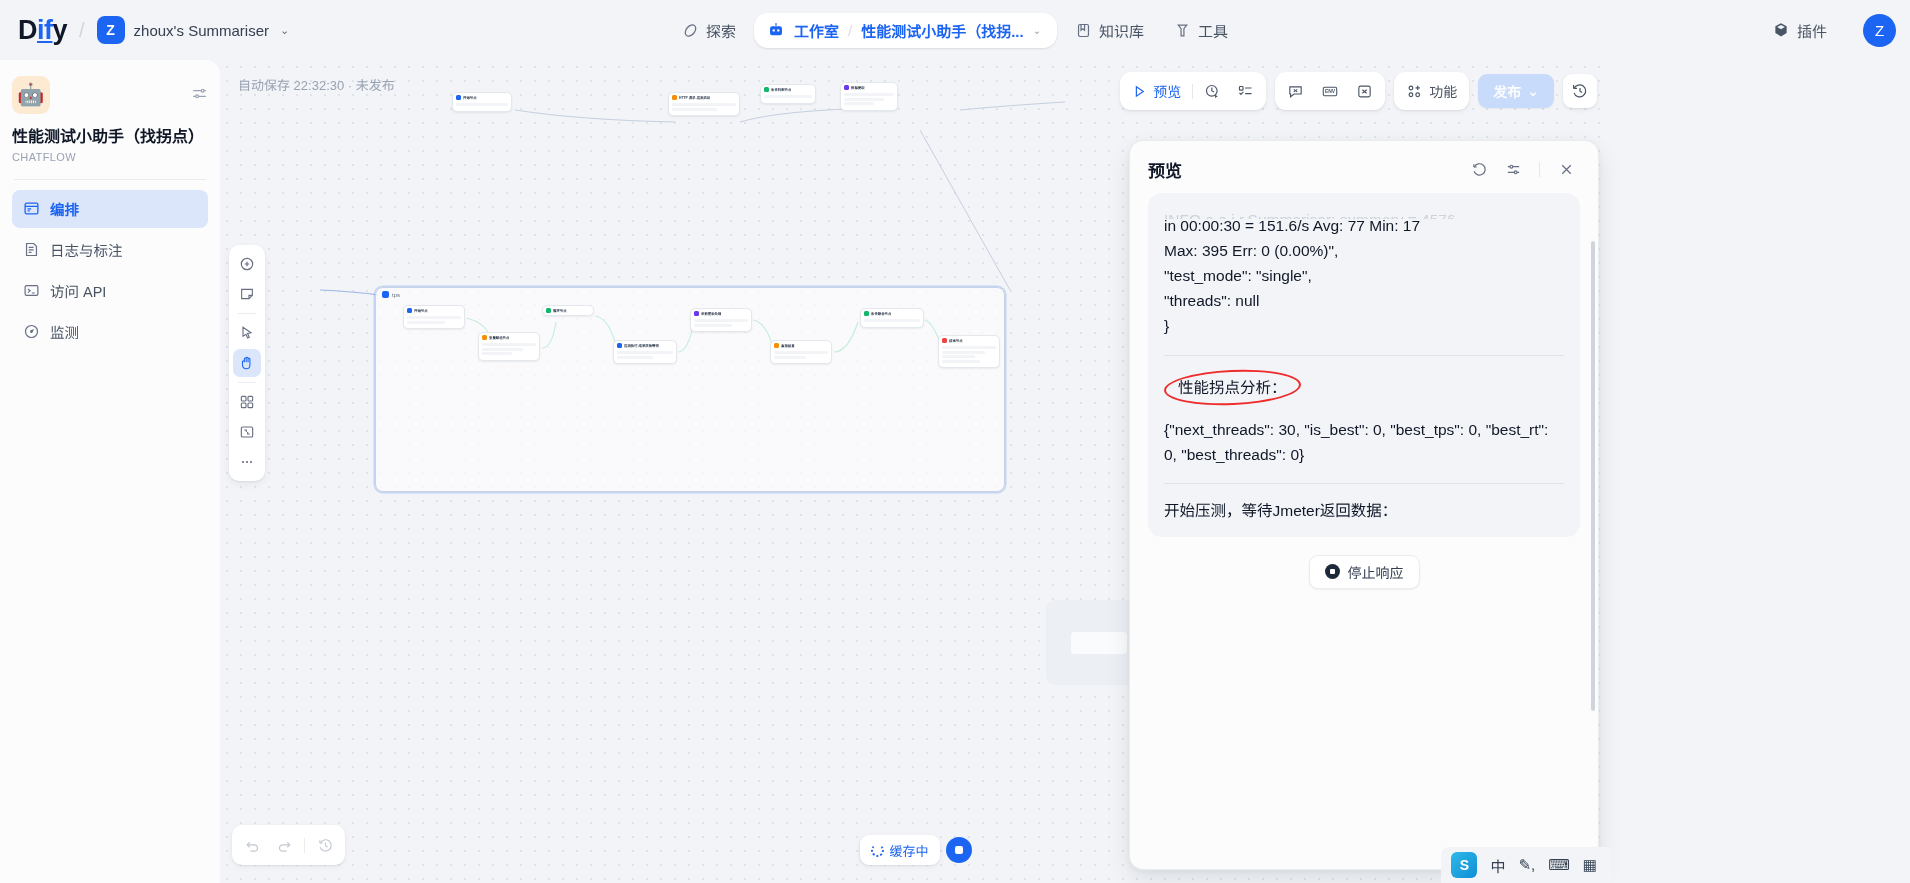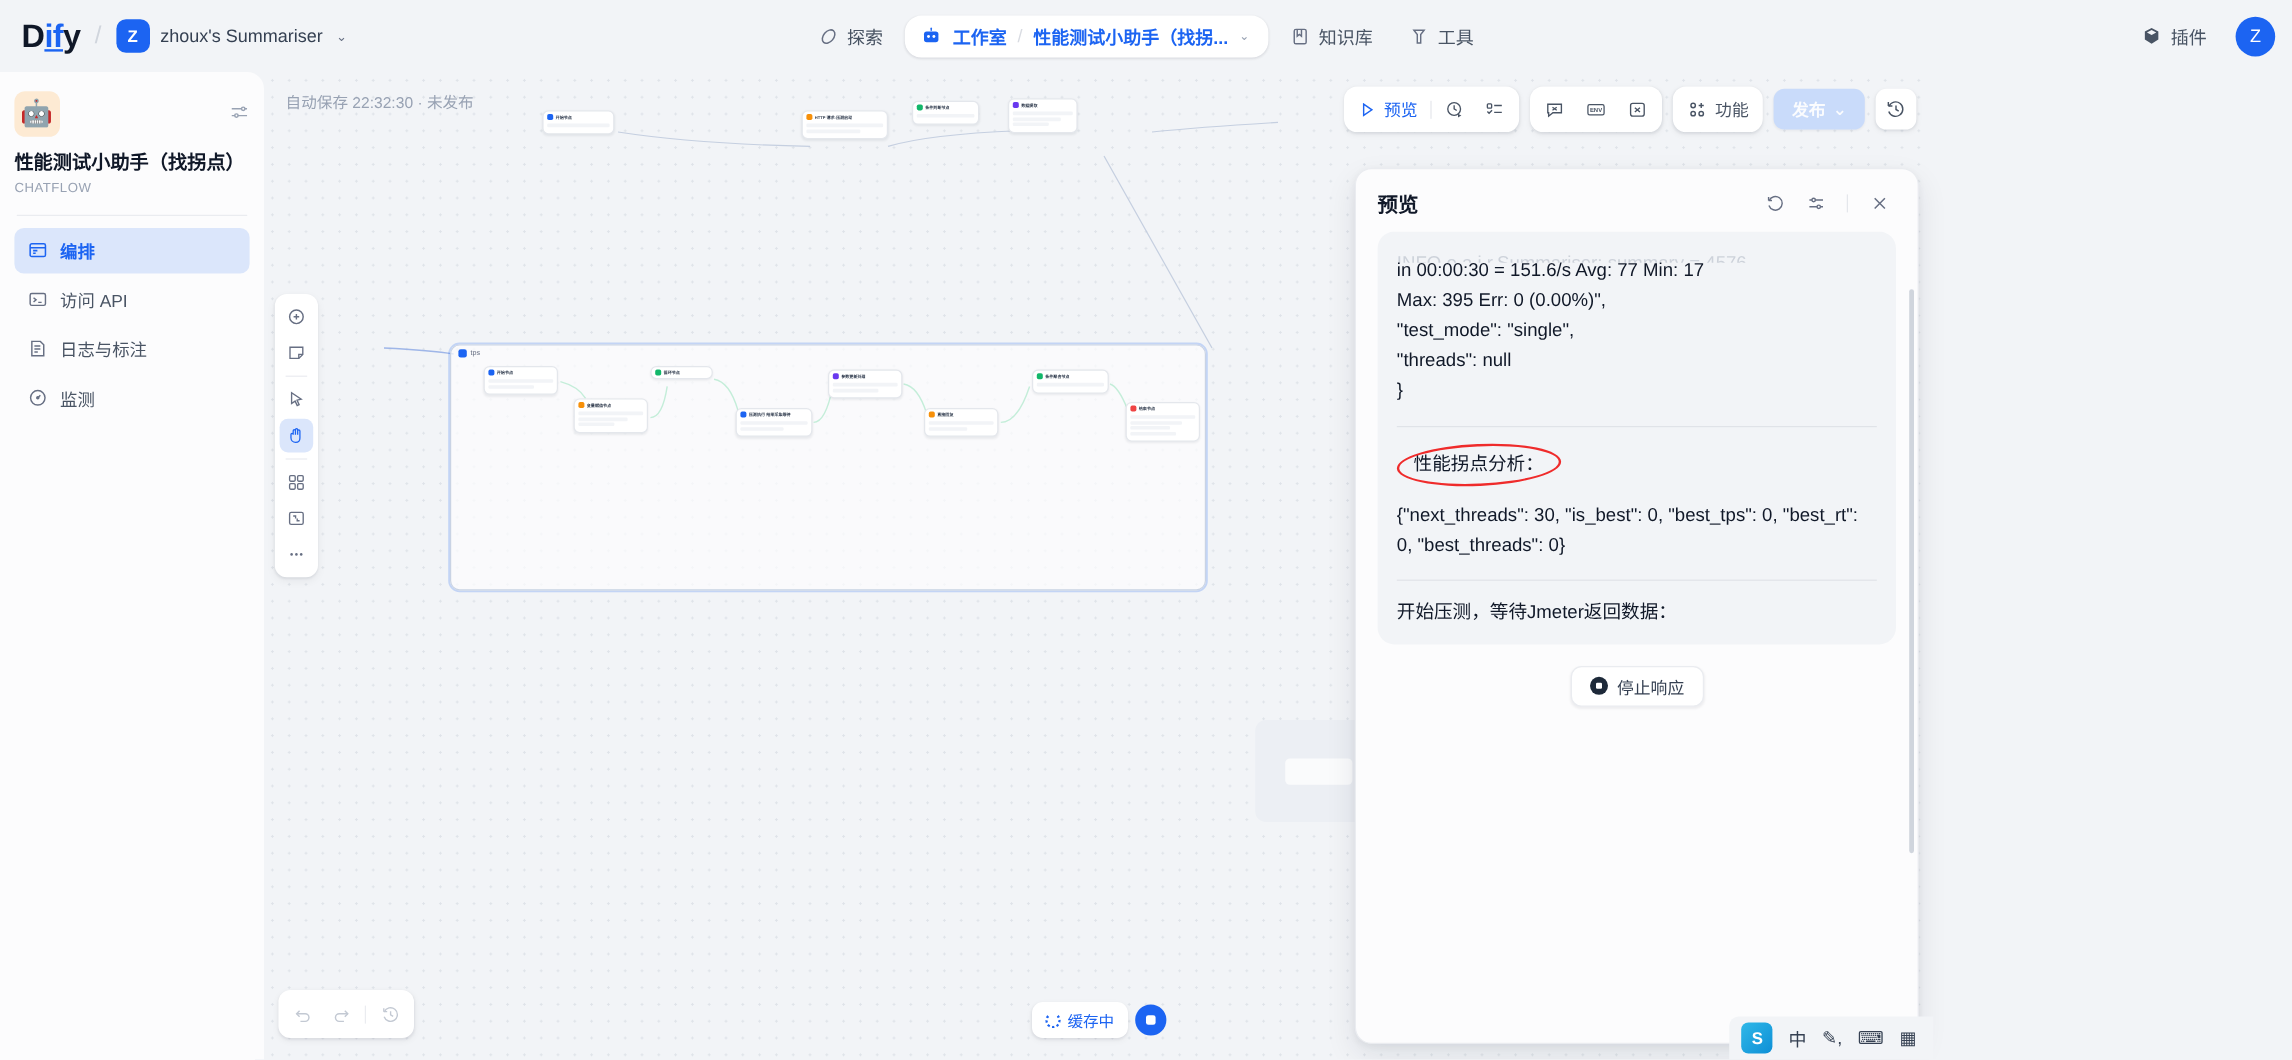--- a/index.html
+++ b/index.html
@@ -53,21 +53,21 @@
     cursor: pointer;
   }
   .nav-pill .ico { color: #1c64f2; width: 18px; height: 18px; display: flex; }
   .pill-label { font-size: 15px; font-weight: 700; color: #1c64f2; }
   .pill-sep { color: #d9dce2; font-size: 15px; font-weight: 400; }
   .pill-app { font-size: 15px; font-weight: 700; color: #1c64f2; max-width: 185px;
     overflow: hidden; white-space: nowrap; text-overflow: ellipsis; text-align: right; }
   .pill-caret { color: #98a2b3; font-size: 10px; }
 
   .nav-right {
-    position: absolute; right: 14px; display: flex; align-items: center; gap: 14px;
+    position: absolute; right: 14px; display: flex; align-items: center; gap: 26px;
   }
   .plugin-btn {
     display: flex; align-items: center; gap: 7px; font-size: 15px;
     color: #495464; padding: 6px 10px; border-radius: 9px; cursor: pointer;
   }
   .user-avatar {
     width: 33px; height: 33px; border-radius: 50%; background: #1c64f2;
     color: #fff; font-size: 15px; font-weight: 500;
     display: flex; align-items: center; justify-content: center; cursor: pointer;
   }
@@ -433,34 +433,34 @@
           <svg viewBox="0 0 24 24" width="17" height="17" fill="none" stroke="currentColor" stroke-width="1.8">
             <rect x="3" y="4.5" width="18" height="15" rx="2"></rect>
               <path d="M3 9h18M6.5 12.5h5M6.5 15.5h3"></path>
           </svg>
         </span>
         <span>编排</span>
       </div>
       <div class="side-item">
         <span class="ico">
           <svg viewBox="0 0 24 24" width="17" height="17" fill="none" stroke="currentColor" stroke-width="1.7">
-            <rect x="3" y="5" width="18" height="14" rx="2"></rect>
-              <path d="M7 10l3 2.5L7 15M12.5 15.5h4"></path>
-          </svg>
-        </span>
-        <span>访问 API</span>
+            <path d="M5 3.5h10l4 4v13H5z"></path>
+              <path d="M8 9h7M8 12.5h7M8 16h4"></path>
+          </svg>
+        </span>
+        <span>日志与标注</span>
       </div>
       <div class="side-item">
         <span class="ico">
           <svg viewBox="0 0 24 24" width="17" height="17" fill="none" stroke="currentColor" stroke-width="1.7">
-            <path d="M5 3.5h10l4 4v13H5z"></path>
-              <path d="M8 9h7M8 12.5h7M8 16h4"></path>
-          </svg>
-        </span>
-        <span>日志与标注</span>
+            <rect x="3" y="5" width="18" height="14" rx="2"></rect>
+              <path d="M7 10l3 2.5L7 15M12.5 15.5h4"></path>
+          </svg>
+        </span>
+        <span>访问 API</span>
       </div>
       <div class="side-item">
         <span class="ico">
           <svg viewBox="0 0 24 24" width="17" height="17" fill="none" stroke="currentColor" stroke-width="1.7">
             <circle cx="12" cy="12" r="8.5"></circle>
               <path d="M15 9l-4 4"></path>
               <circle cx="12" cy="12" r="1.2" fill="currentColor"></circle>
           </svg>
         </span>
         <span>监测</span>

